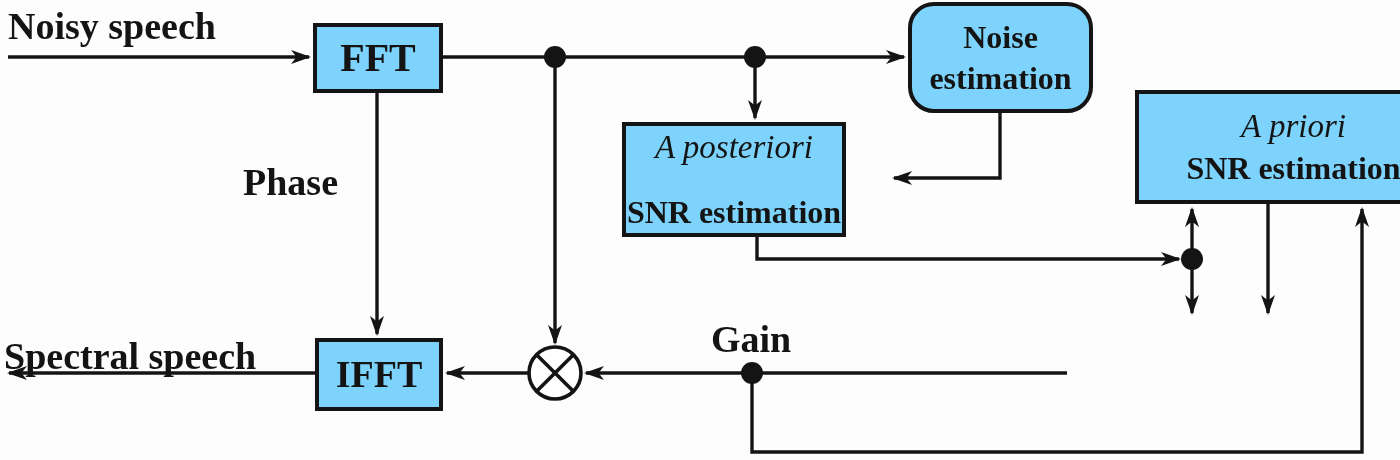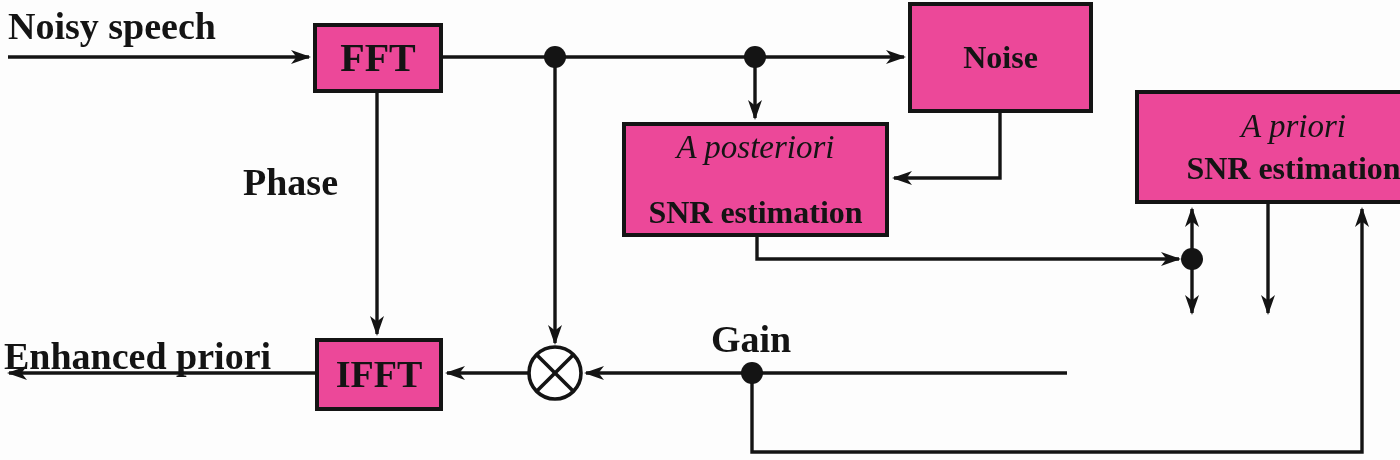--- a/index.html
+++ b/index.html
@@ -8,32 +8,32 @@
     width:1400px;height:460px;
     background:#fdfdfd;
     font-family:"Liberation Serif","DejaVu Serif",serif;
     color:#141414;
     overflow:hidden;
   }
   .wires{position:absolute;left:0;top:0;width:1400px;height:460px;}
   .box{
     position:absolute;
     box-sizing:border-box;
-    background:#ec4899;
+    background:#7dd3fc;
     border:4px solid #141414;
     display:flex;flex-direction:column;
     align-items:center;justify-content:center;
     text-align:center;
     font-weight:bold;
     line-height:1.28;
   }
   .box-fft       {left:313px;top:23px; width:130px;height:70px; font-size:40px;}
   .box-ifft      {left:315px;top:338px;width:128px;height:73px; font-size:38px;}
-  .box-noise     {left:908px;top:2px;  width:185px;height:111px;font-size:32px;}
-  .box-apost     {left:622px;top:122px;width:267px;height:115px;font-size:32px;gap:24px;}
+  .box-noise     {left:908px;top:2px;  width:185px;height:111px;font-size:32px;border-radius:26px;}
+  .box-apost     {left:622px;top:122px;width:224px;height:115px;font-size:32px;gap:24px;}
   .box-aprio     {left:1135px;top:90px;width:317px;height:114px;font-size:32px;}
   .box-sgain     {left:1067px;top:317px;width:251px;height:111px;font-size:32px;}
   .italic-line{font-style:italic;font-weight:normal;font-size:33px;}
   .sig-label{
     position:absolute;
     font-weight:bold;
     font-size:38px;
     white-space:nowrap;
   }
   .lbl-noisy    {left:8px;  top:4px;}
@@ -85,31 +85,32 @@
   <div class="box box-fft">
     <span>FFT</span>
   </div>
 
   <div class="box box-ifft">
     <span>IFFT</span>
   </div>
 
   <div class="box box-noise">
     <span>Noise</span>
+    <span>estimation</span>
   </div>
 
   <div class="box box-apost">
     <span class="italic-line">A posteriori</span>
     <span>SNR estimation</span>
   </div>
 
   <div class="box box-aprio">
     <span class="italic-line">A priori</span>
     <span>SNR estimation</span>
   </div>
 
 
   <div class="sig-label lbl-noisy">Noisy speech</div>
   <div class="sig-label lbl-phase">Phase</div>
   <div class="sig-label lbl-gain">Gain</div>
-  <div class="sig-label lbl-enhanced">Enhanced priori</div>
+  <div class="sig-label lbl-enhanced">Spectral speech</div>
 
 </div>
 
 </body></html>

